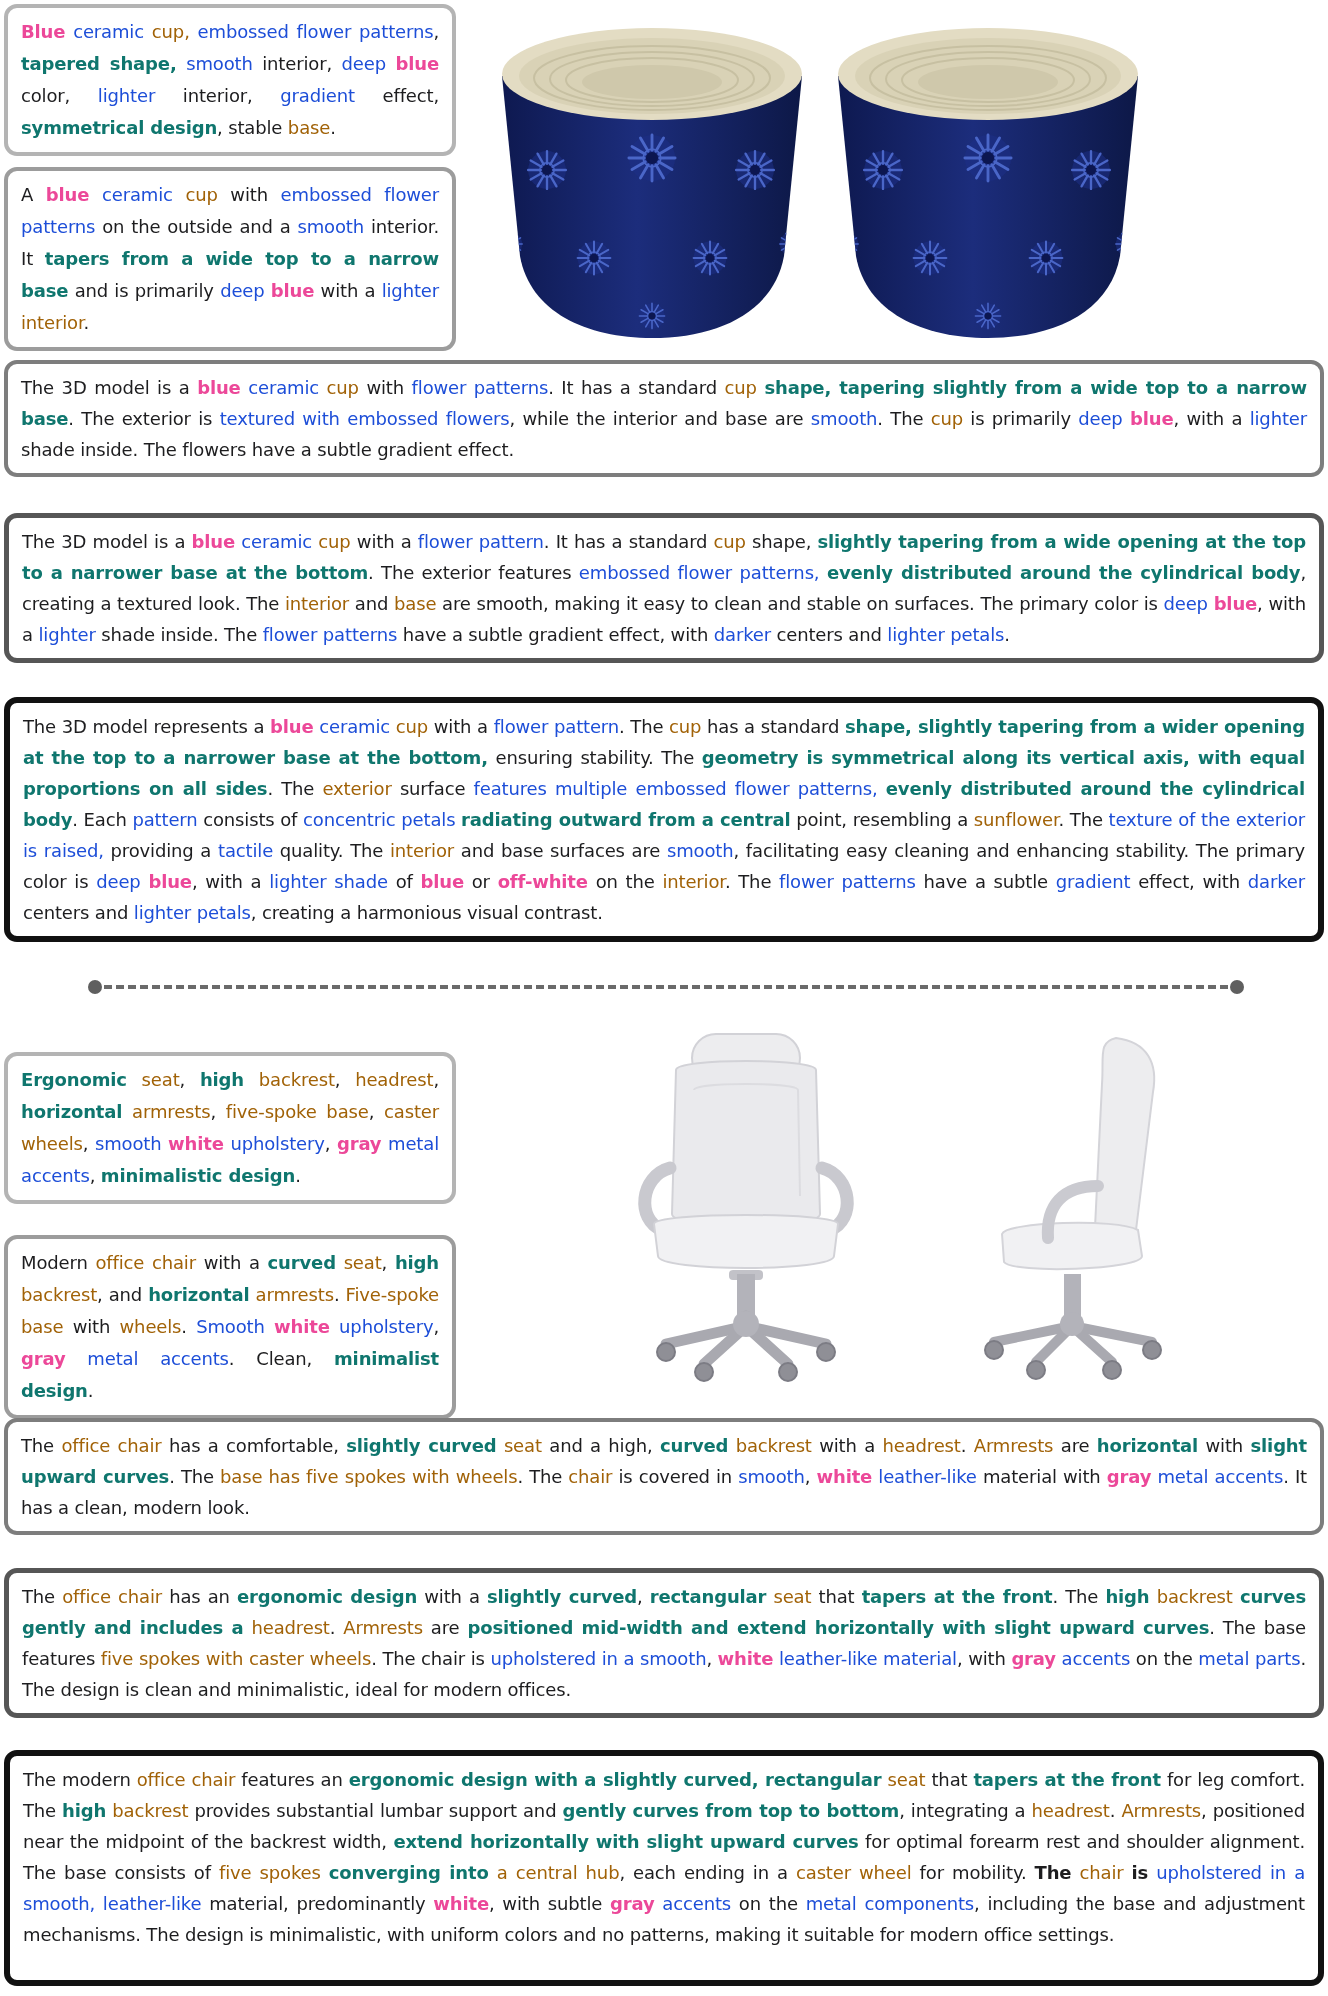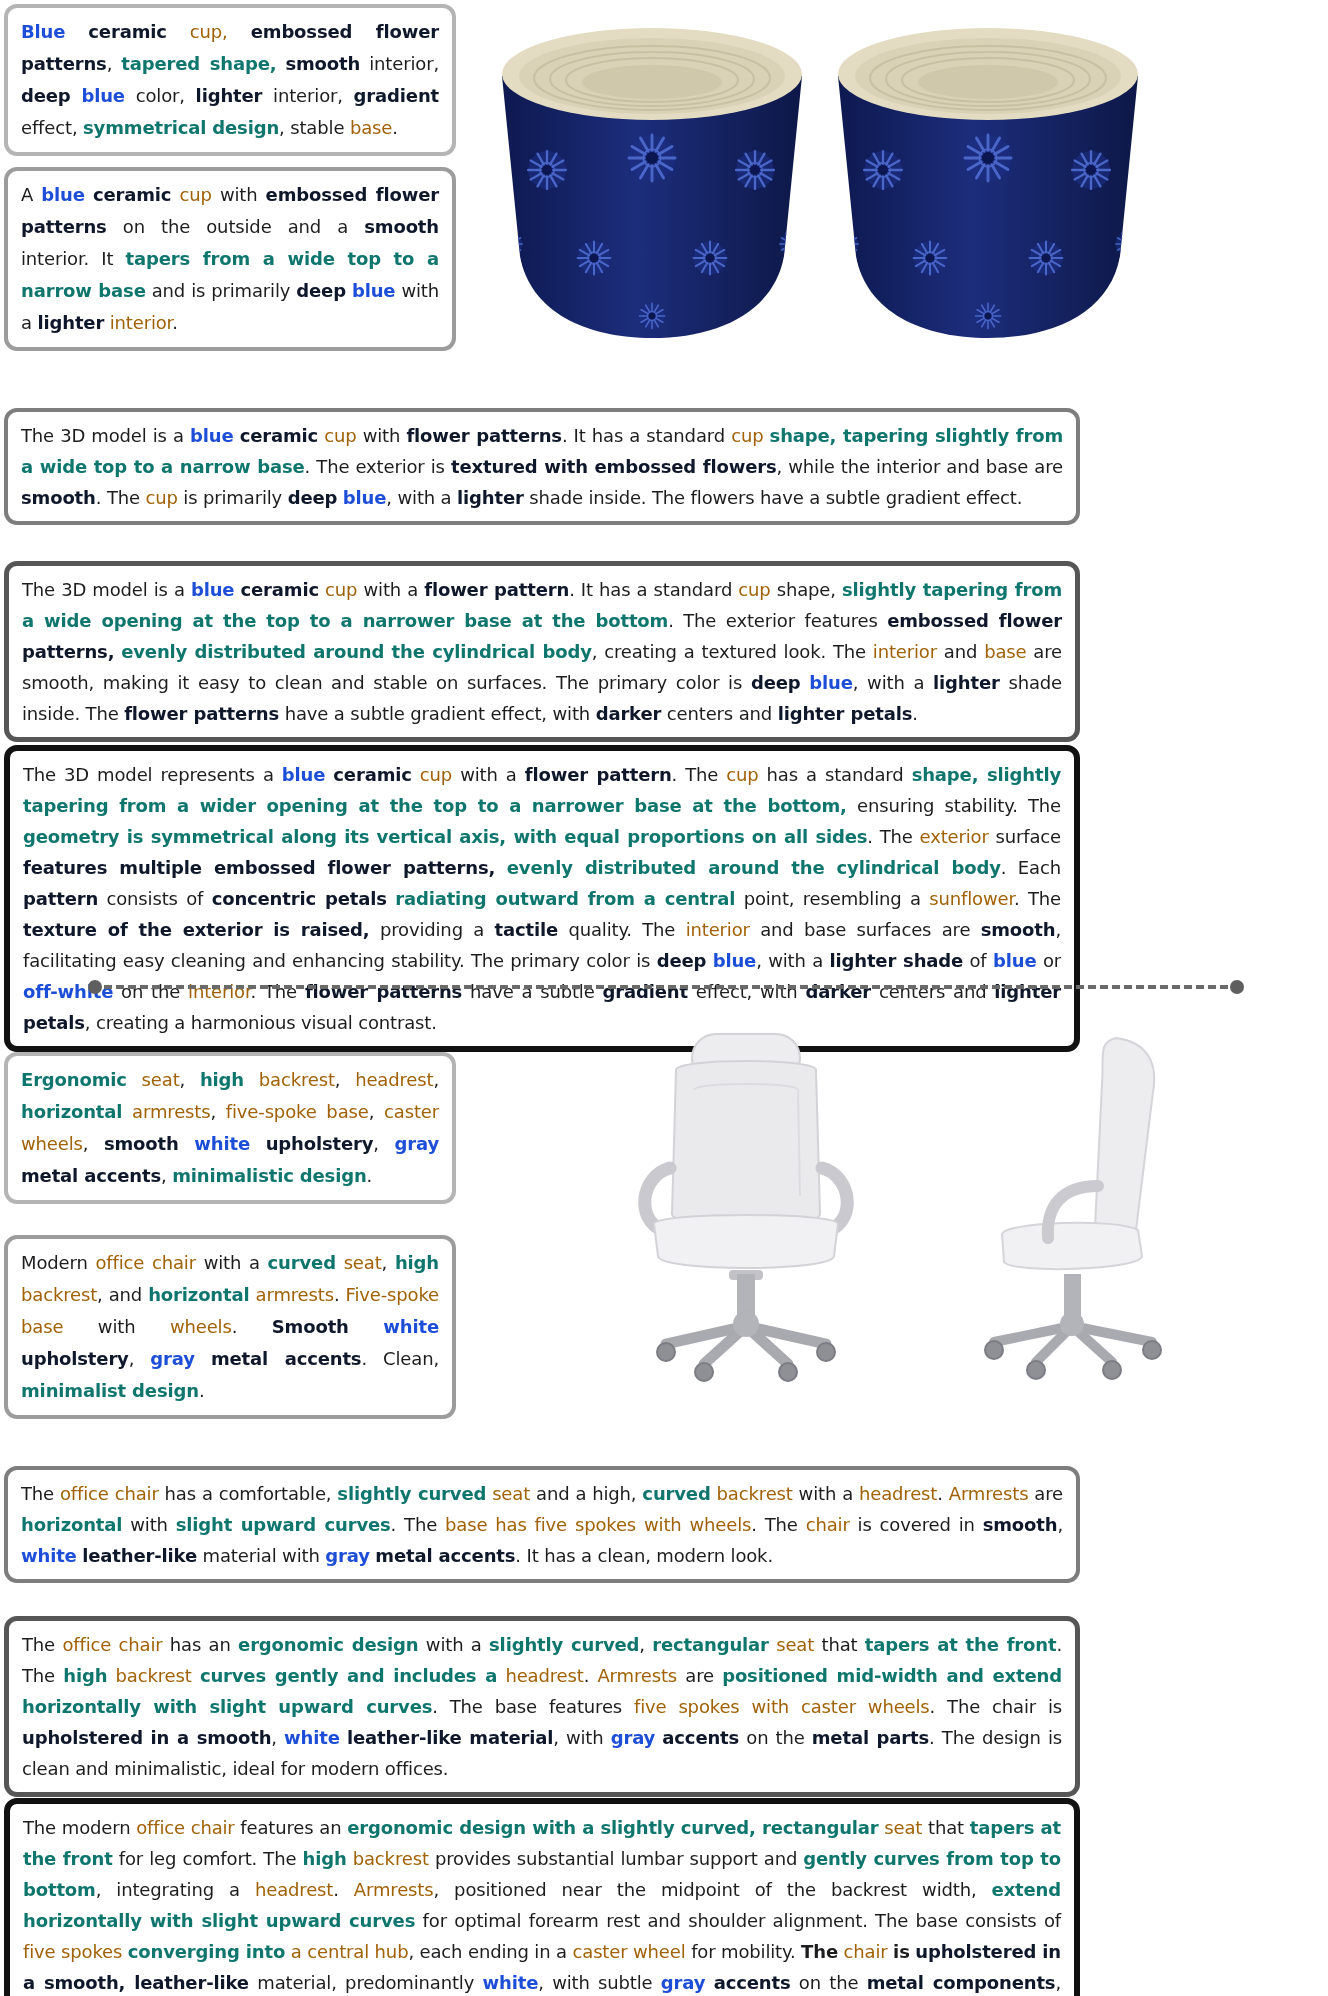--- a/index.html
+++ b/index.html
@@ -8,28 +8,28 @@
     font-family:"DejaVu Sans","Liberation Sans",sans-serif;
     color:#1d1d1f;overflow:hidden;
   }
   .cap-box{
     position:absolute;box-sizing:border-box;background:#ffffff;
     border-style:solid;border-color:#888;border-radius:13px;
     padding:8px 13px;text-align:justify;
     font-size:18px;line-height:32px;letter-spacing:-0.15px;
   }
   .small{width:452px;left:4px;}
-  .wide{width:1076px;left:4px;line-height:31px;margin-top:48px;}
+  .wide{width:1320px;left:4px;line-height:31px;}
   .bw4{border-width:4.5px;}
   .bw5{border-width:5.5px;}
   .bw6{border-width:6.5px;}
   .c-k{color:#1d1d1f;}
   .c-kb{color:#1d1d1f;font-weight:700;}
-  .c-b{color:#1d4ed8;font-weight:700;}
-  .c-o{color:#0f172a;font-weight:700;}
+  .c-b{color:#ec4899;font-weight:700;}
+  .c-o{color:#1d4ed8;font-weight:400;}
   .c-g{color:#0f766e;font-weight:700;}
   .c-p{color:#a16207;font-weight:400;}
   .render{position:absolute;}
   .divider{
     position:absolute;left:88px;top:980px;width:1156px;height:14px;
     display:flex;align-items:center;
   }
   .divider .dot{width:14px;height:14px;border-radius:50%;background:#5f5f5f;flex:0 0 auto;}
   .divider .dash-line{flex:1;height:0;border-top:4px dashed #6a6a6a;margin:0 2px;}
   .defs-hidden{position:absolute;width:0;height:0;overflow:hidden;}

